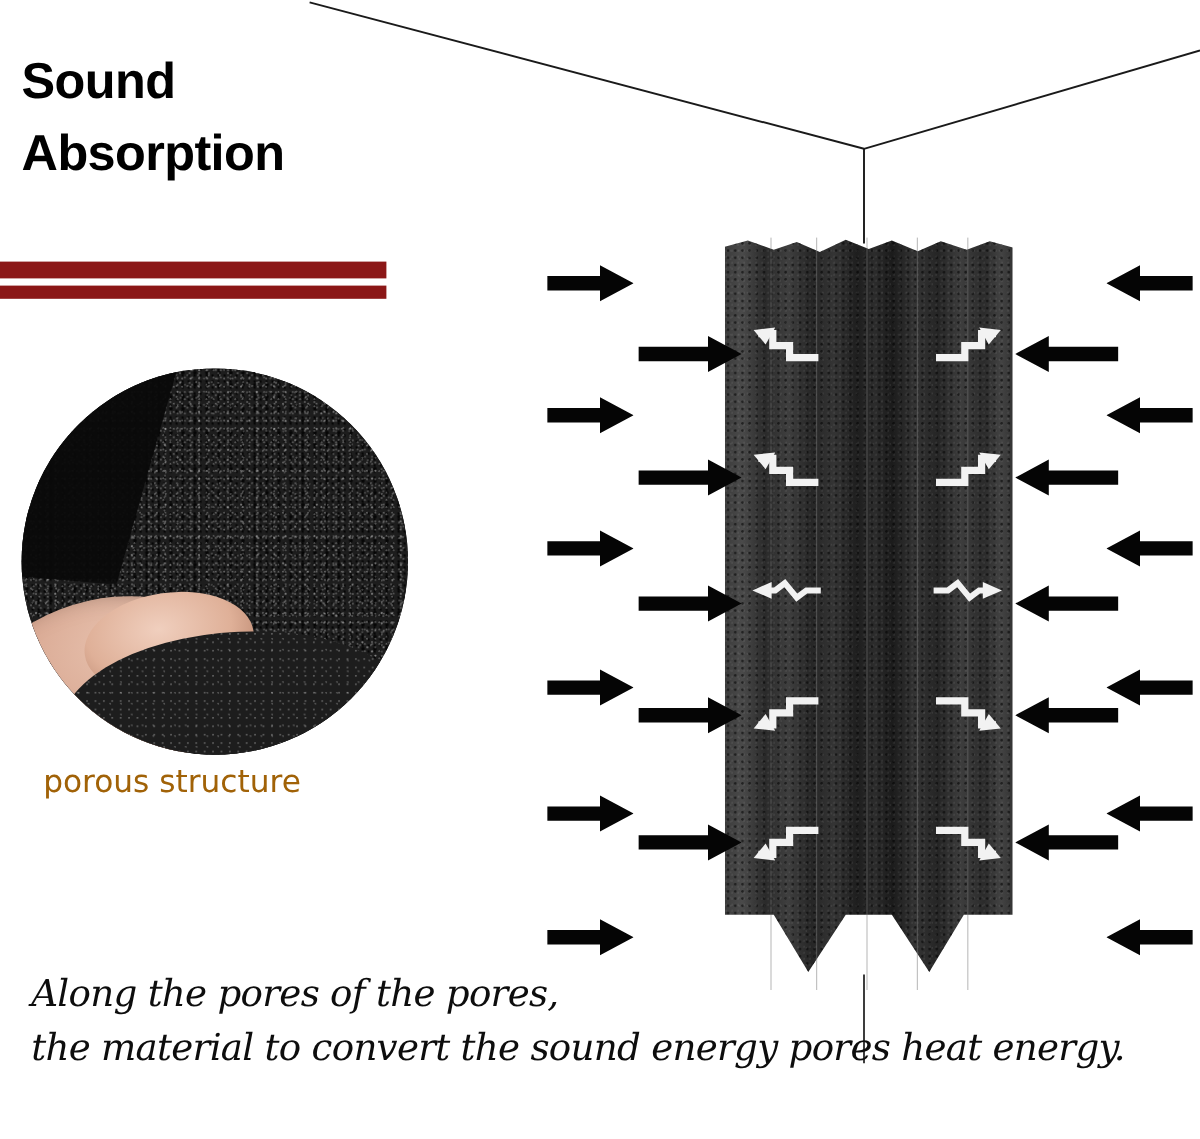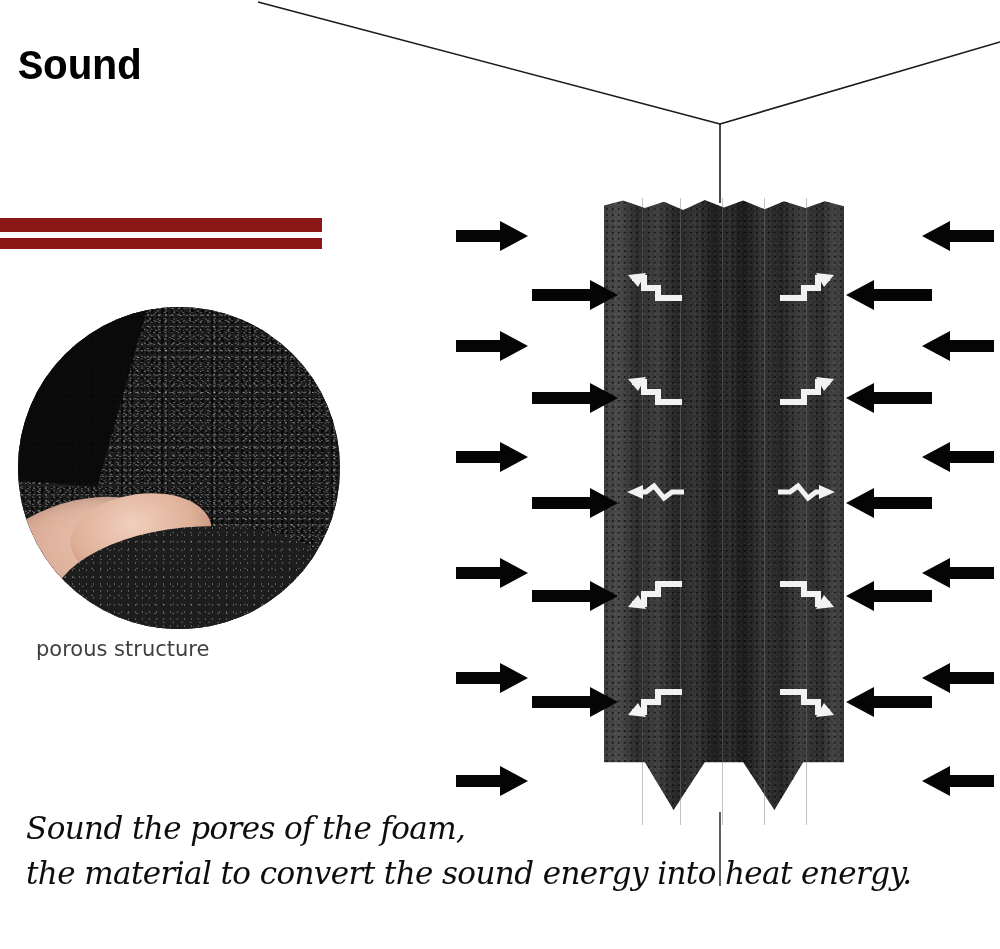--- a/index.html
+++ b/index.html
@@ -17,21 +17,21 @@
   }
 
   
   #title-block {
     position: absolute;
     left: 18px;
     top: 38px;
     width: 340px;
   }
   .title-line {
-    font-family: Liberation Mono, monospace;
+    font-family: Liberation Sans, sans-serif;
     font-weight: 700;
     font-size: 42px;
     line-height: 60px;
     letter-spacing: -0.5px;
     color: #000000;
     white-space: nowrap;
   }
   #title-rules {
     position: absolute;
     left: 0px;
@@ -123,22 +123,22 @@
       radial-gradient(circle at 66% 70%, rgba(255,255,255,0.24) 0.6px, transparent 1.0px);
     background-size: 7px 7px, 9px 9px;
     border-radius: 56% 44% 8% 8% / 72% 60% 10% 10%;
   }
 
   #porous-label {
     position: absolute;
     left: 36px;
     top: 637px;
     font-family: "DejaVu Sans", sans-serif;
-    font-size: 21px;
-    color: #404040;
+    font-size: 26px;
+    color: #a16207;
     white-space: nowrap;
   }
 
   
   #leader-lines {
     position: absolute;
     left: 0;
     top: 0;
     width: 1000px;
     height: 949px;
@@ -224,20 +224,21 @@
 
   <svg id="leader-lines" viewBox="0 0 1000 949" xmlns="http://www.w3.org/2000/svg">
     <line x1="258" y1="2" x2="720" y2="124" stroke="#1a1a1a" stroke-width="1.6"></line>
     <line x1="1000" y1="42" x2="720" y2="124" stroke="#1a1a1a" stroke-width="1.6"></line>
     <line x1="720" y1="124" x2="720" y2="203" stroke="#1a1a1a" stroke-width="1.6"></line>
     <line x1="720" y1="812" x2="720" y2="886" stroke="#1a1a1a" stroke-width="1.4"></line>
   </svg>
 
   <div id="title-block">
     <div class="title-line">Sound</div>
+    <div class="title-line">Absorption</div>
   </div>
   <div id="title-rules">
     <div class="rule-thick"></div>
     <div class="rule-gap"></div>
     <div class="rule-thin"></div>
   </div>
 
   <div id="porous-photo">
     <div class="foam-grain"></div>
     <div class="shadow-wedge"></div>
@@ -428,17 +429,17 @@
         <path d="M86 10 L28 10 L28 1 L0 16 L28 31 L28 22 L86 22 Z" fill="#050505"></path>
       </svg>
   </div>
   <div class="blk-arrow" style="left:922px; top:765px;">
     <svg width="72" height="32" viewBox="0 0 72 32">
         <path d="M72 10 L28 10 L28 1 L0 16 L28 31 L28 22 L72 22 Z" fill="#050505"></path>
       </svg>
   </div>
 
   <div id="caption">
-    <div class="caption-line">Sound the pores of the foam,</div>
-    <div class="caption-line">the material to convert the sound energy into heat energy.</div>
+    <div class="caption-line">Along the pores of the pores,</div>
+    <div class="caption-line">the material to convert the sound energy pores heat energy.</div>
   </div>
 
 </div>
 
 </body></html>

